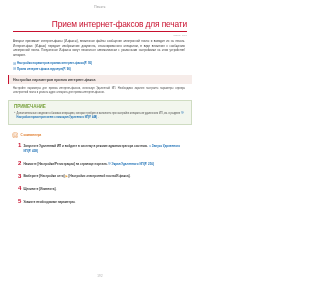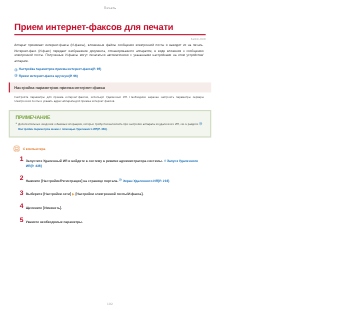--- a/index.html
+++ b/index.html
@@ -33,25 +33,26 @@
     padding-top: 5px;
     height: 6px;
   }
 
   
   .title-block {
     margin: 9px 13px 0 13px;
   }
   .doc-title {
     font-size: 8.4px;
-    font-weight: bold;
+    font-weight: normal;
     color: #c8102e;
     letter-spacing: -0.15px;
     line-height: 1.05;
     white-space: nowrap;
+    text-align: right;
   }
   .title-rule {
     margin-top: 2.2px;
     height: 0.9px;
     background: #c8102e;
   }
 
   
   .doc-code {
     margin: 2.0px 13px 0 0;

